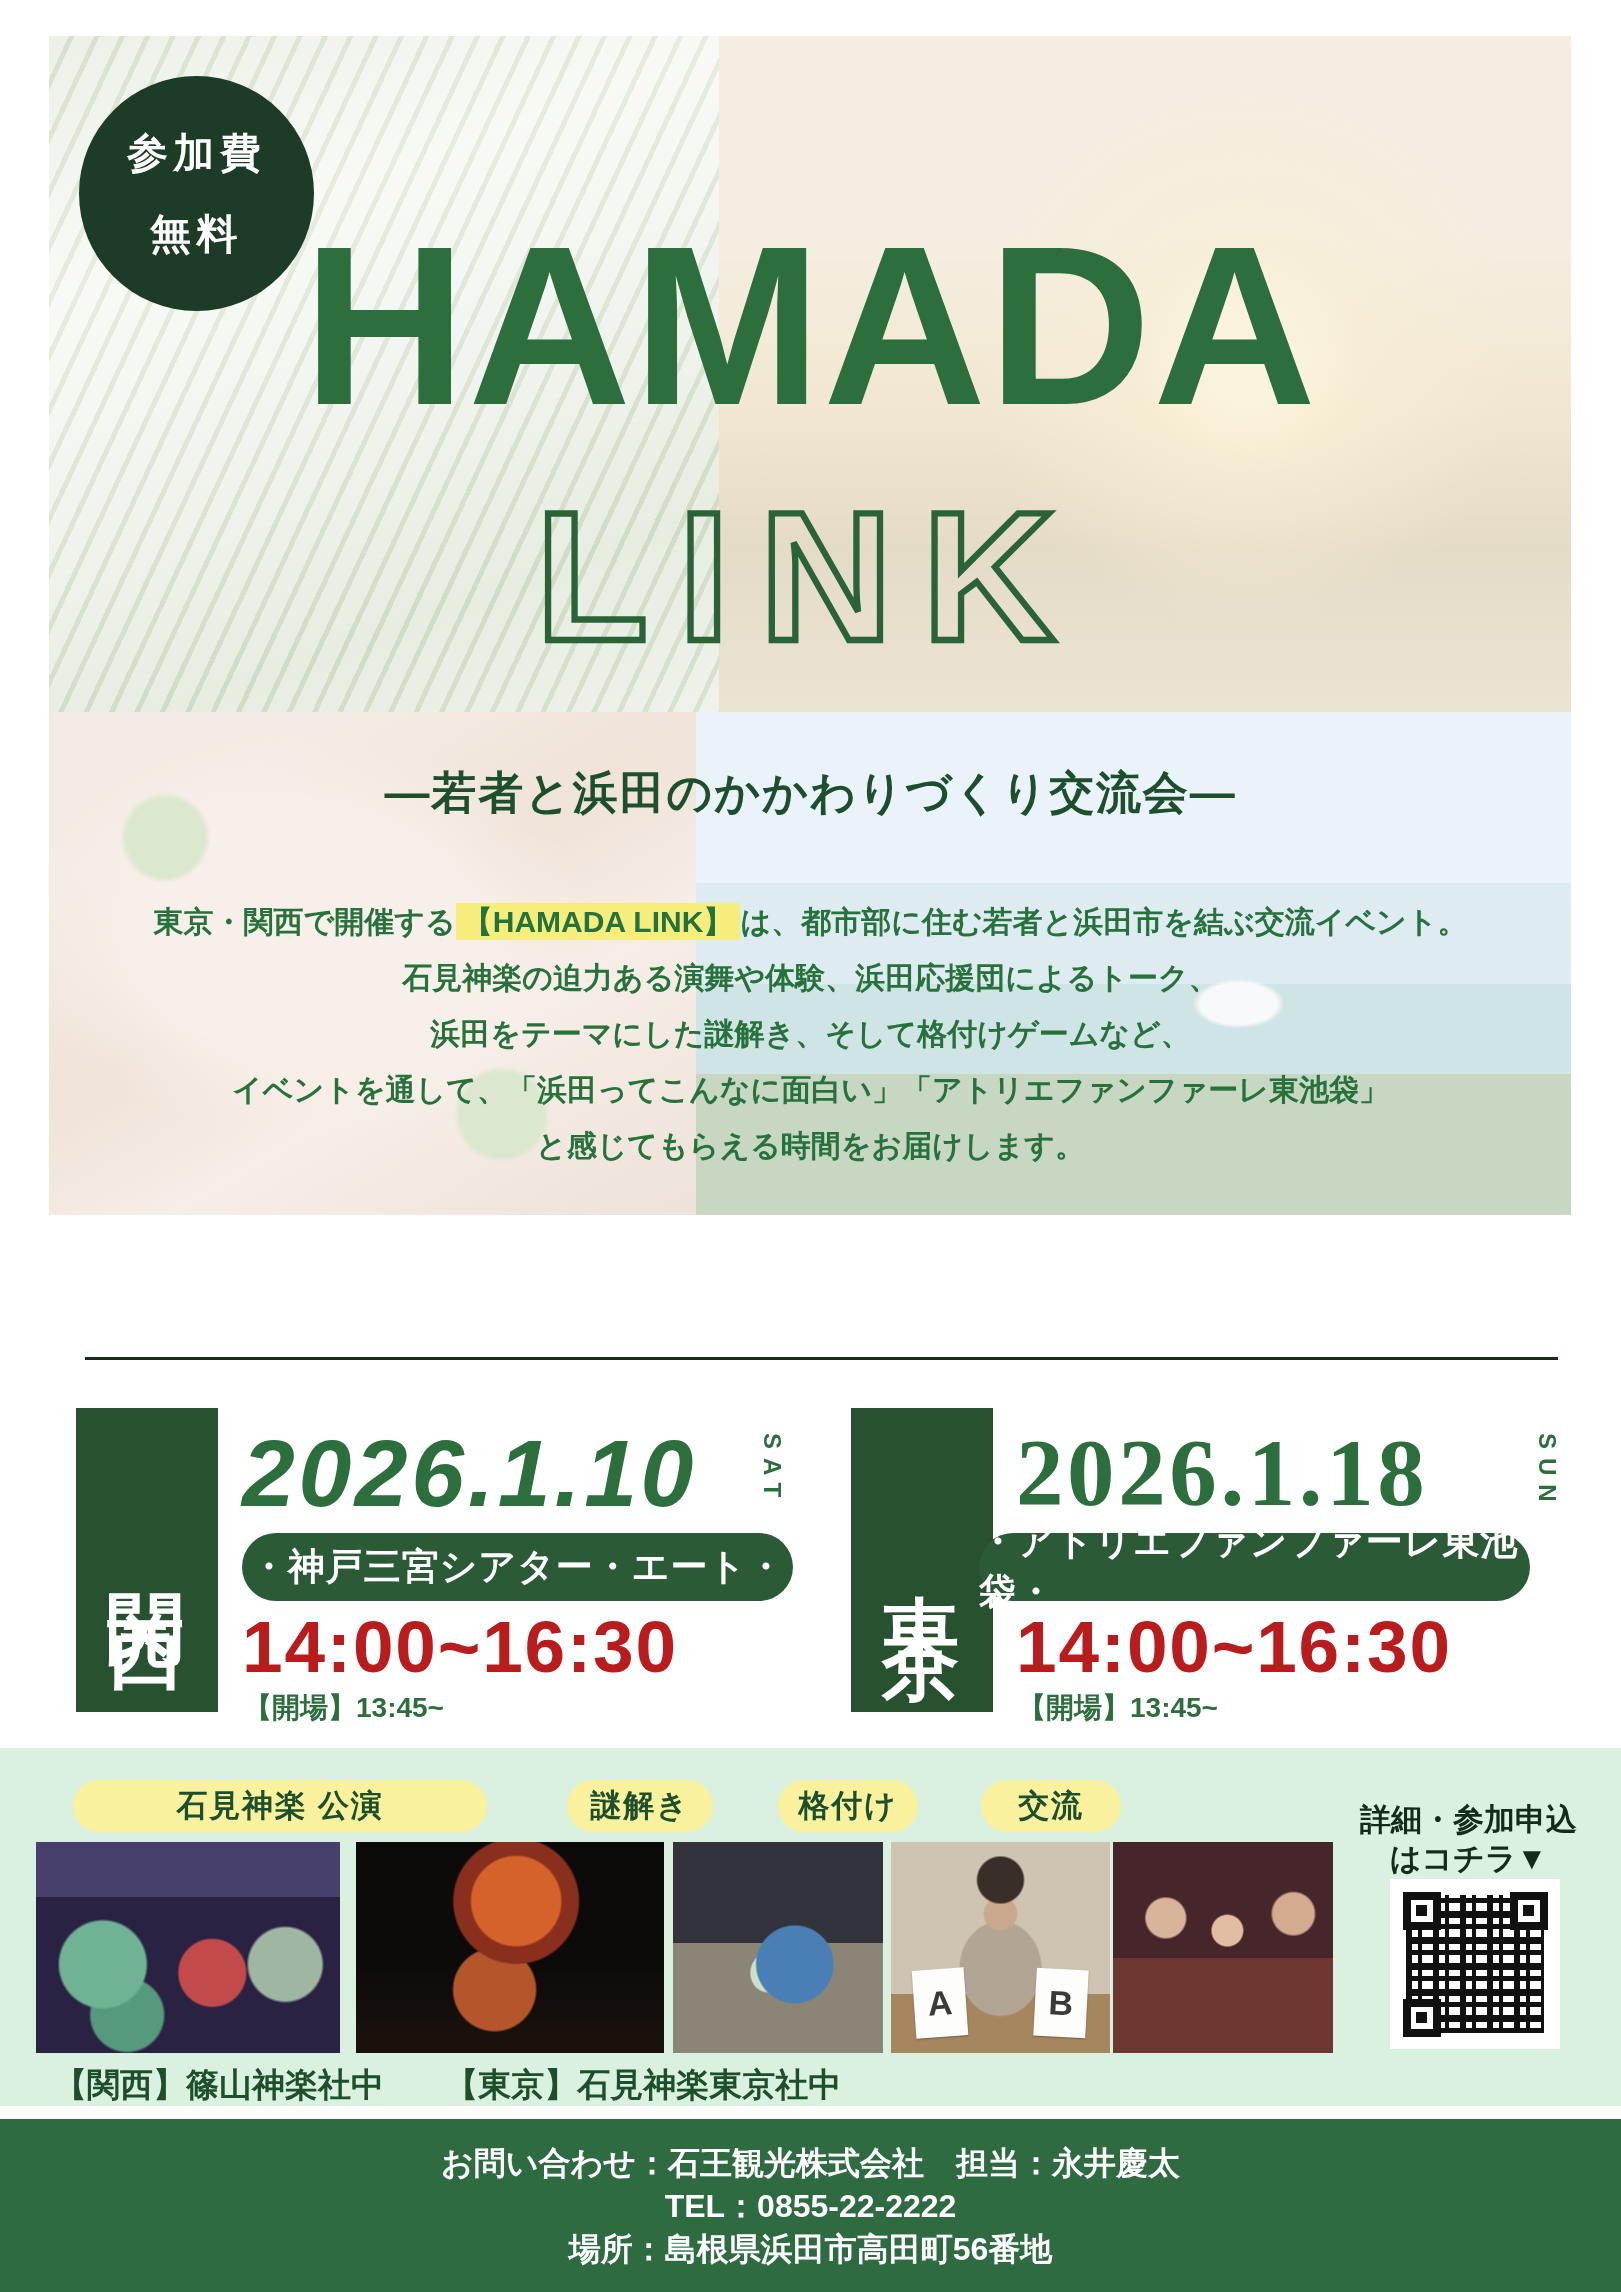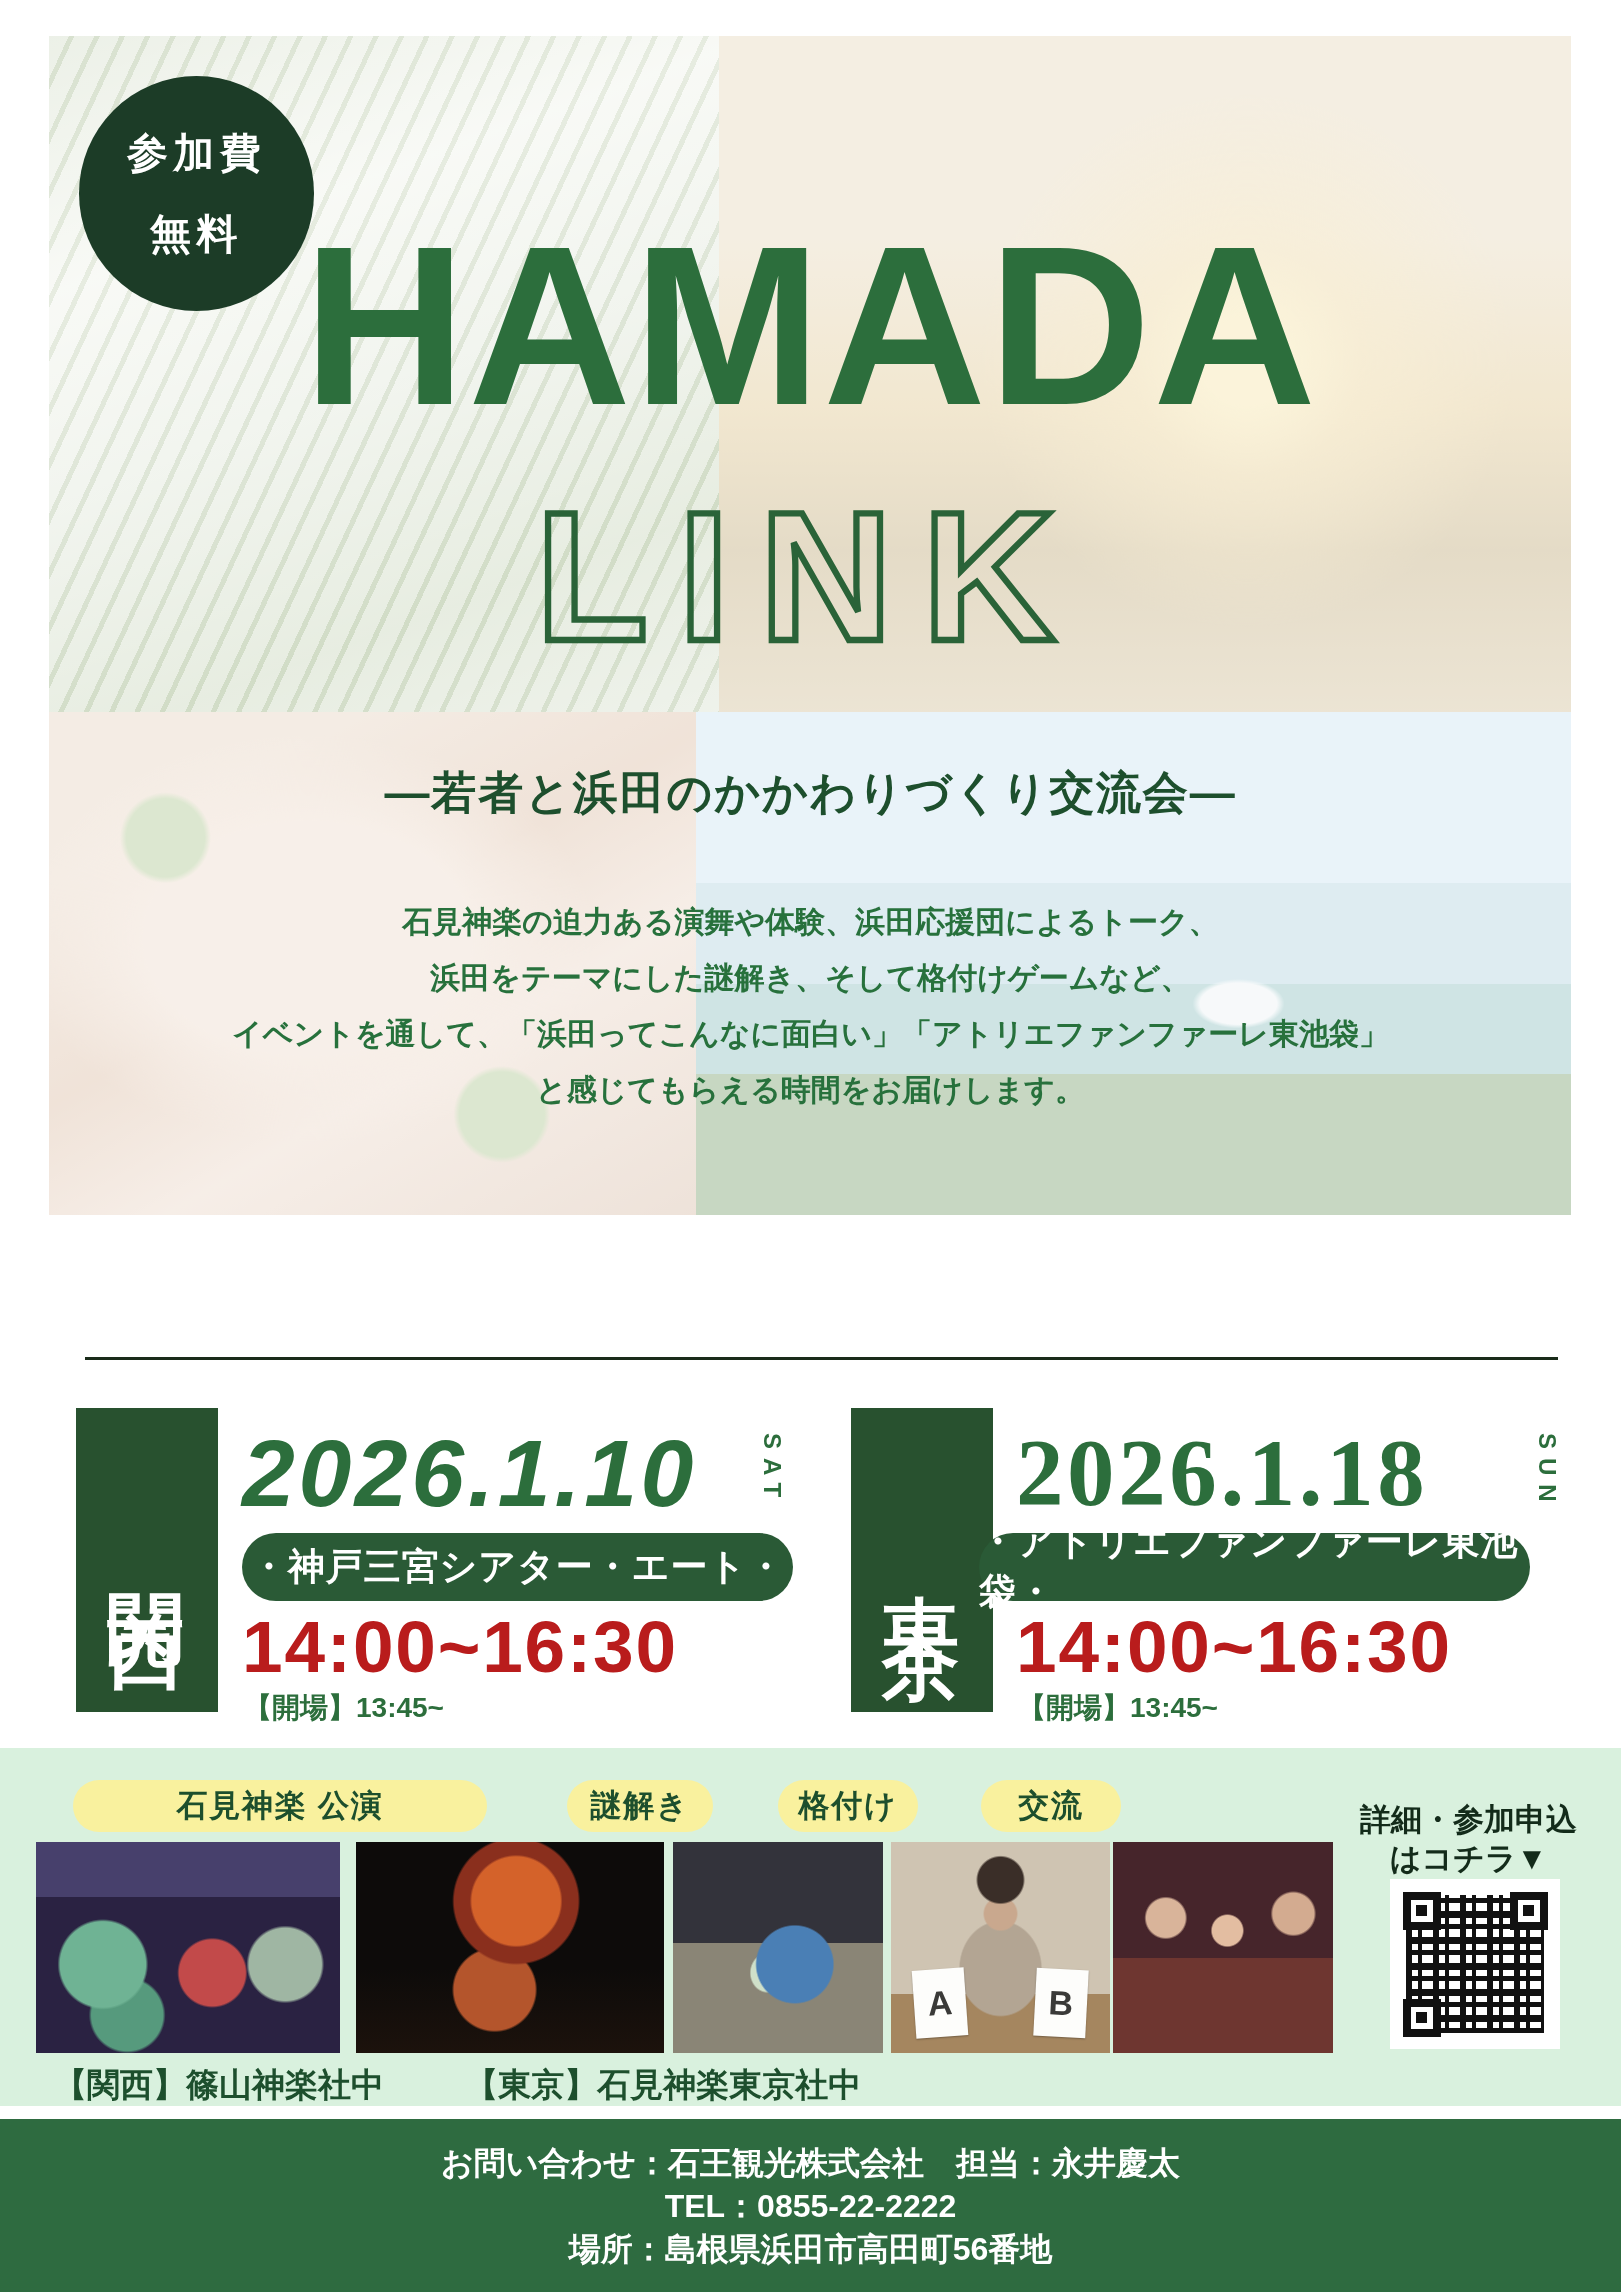--- a/index.html
+++ b/index.html
@@ -118,21 +118,21 @@
     background:
       repeating-linear-gradient(90deg,#111 0 6.3px,rgba(0,0,0,0) 6.3px 11.6px,#111 11.6px 16px,rgba(0,0,0,0) 16px 27px),
       repeating-linear-gradient(0deg,#111 0 5.4px,#fff 5.4px 10.7px,#111 10.7px 18px,#fff 18px 26px);}
   .finder{position:absolute;width:38px;height:38px;background:#ffffff;border:8px solid #111;}
   .finder::before{content:"";position:absolute;inset:5.4px;background:#111;}
   #finder-tl{left:12.5px;top:12.5px;} #finder-tr{right:12.5px;top:12.5px;} #finder-bl{left:12.5px;bottom:12.5px;}
 
   
   #photo-captions{position:absolute;left:54px;top:2063px;font-size:33px;font-weight:800;color:#1d4f2d;}
   #photo-captions span{display:inline-block;}
-  #caption-tokyo{margin-left:72px;}
+  #caption-tokyo{margin-left:52px;}
 
   
   #footer{position:absolute;left:0;top:2119px;width:1621px;height:174px;background:#2e6b40;
     color:#ffffff;text-align:center;}
   #footer div{font-size:32px;font-weight:800;line-height:43px;}
   #footer-line1{margin-top:23px;}
 </style>
 </head>
 <body>
 
@@ -149,20 +149,21 @@
   <div id="free-badge">
     <span>参加費</span>
     <span>無料</span>
   </div>
 
   <div class="over" id="title-main">HAMADA</div>
   <div class="over" id="title-sub">LINK</div>
   <div class="over" id="subtitle">―若者と浜田のかかわりづくり交流会―</div>
 
   <div class="over" id="description">
+    <div><span>東京・関西で開催する</span><span class="hl">【HAMADA LINK】</span><span>は、都市部に住む若者と浜田市を結ぶ交流イベント。</span></div>
     <div>石見神楽の迫力ある演舞や体験、浜田応援団によるトーク、</div>
     <div>浜田をテーマにした謎解き、そして格付けゲームなど、</div>
     <div>イベントを通して、「浜田ってこんなに面白い」「アトリエファンファーレ東池袋」</div>
     <div>と感じてもらえる時間をお届けします。</div>
   </div>
 
   <div id="divider"></div>
 
   <div class="region-box" id="region-kansai">
     <span>関西</span>

